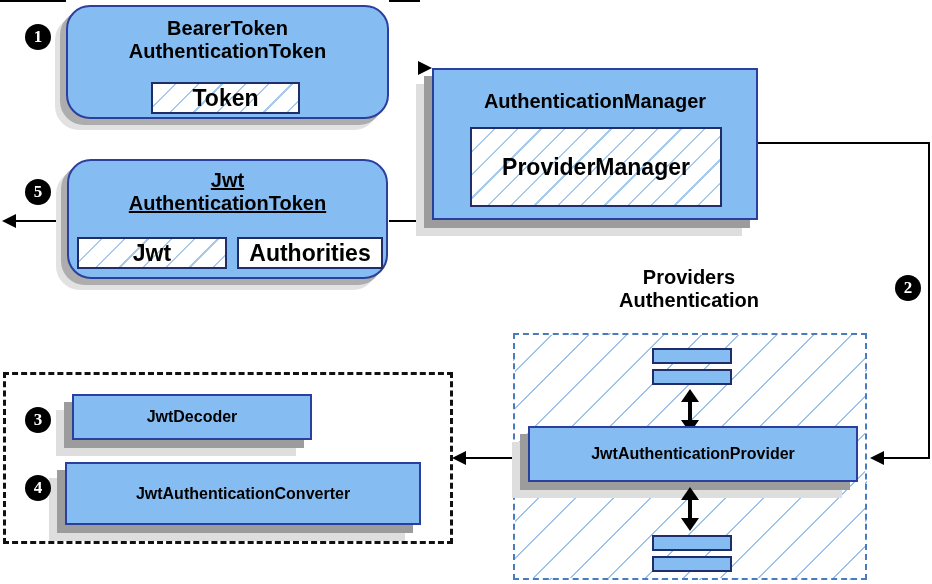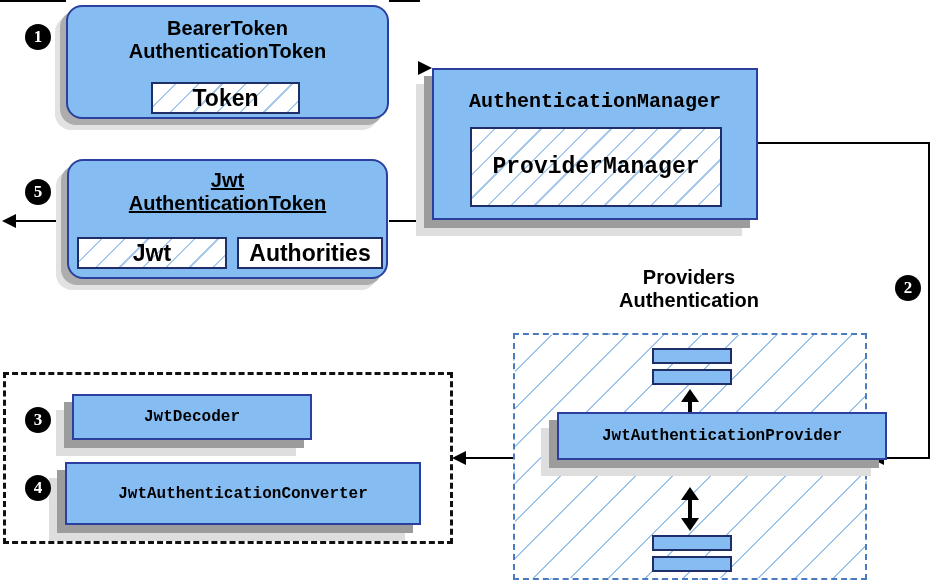--- a/index.html
+++ b/index.html
@@ -8,26 +8,25 @@
     font-family:"Liberation Sans","DejaVu Sans",sans-serif;color:#000;
   }
   .abs{position:absolute;}
 
   
   .node{
     background:#85BDF3;border:2px solid #2B3F9E;box-sizing:border-box;
     font-weight:bold;color:#000;
   }
   .rounded{
-    border-radius:16px;
+    border-radius:24px;
     box-shadow:-6px 6px 0 #ADADAD,-11px 11px 0 #E2E2E2;
   }
   .rect-shadow{
     box-shadow:-8px 8px 0 #9C9C9C,-16px 16px 0 #DEDEDE;
-    font-family:Liberation Mono, monospace;
   }
   .node-title{
     text-align:center;font-weight:bold;font-size:20px;line-height:23px;
   }
   .inner-box{
     position:absolute;box-sizing:border-box;background:#fff;
     border:2px solid #1F2D69;display:flex;align-items:center;justify-content:center;
     font-weight:bold;font-size:23px;
   }
   .hatch-small{
@@ -111,21 +110,21 @@
 
   <div class="slot-bar" style="left:652px;top:348px;"></div>
   <div class="slot-bar" style="left:652px;top:369px;"></div>
 
   <div class="dbl-arrow" style="left:680px;top:389px;height:44px;">
     <div class="head-up"></div>
     <div class="stem"></div>
     <div class="head-down"></div>
   </div>
 
-  <div class="abs node rect-shadow label-center" style="left:528px;top:412px;width:330px;height:48px;margin-left:29px;">
+  <div class="abs node rect-shadow label-center" style="left:528px;top:426px;width:330px;height:56px;">
     <span>JwtAuthenticationProvider</span>
   </div>
 
   <div class="dbl-arrow" style="left:680px;top:487px;height:44px;">
     <div class="head-up"></div>
     <div class="stem"></div>
     <div class="head-down"></div>
   </div>
 
   <div class="slot-bar" style="left:652px;top:535px;"></div>

